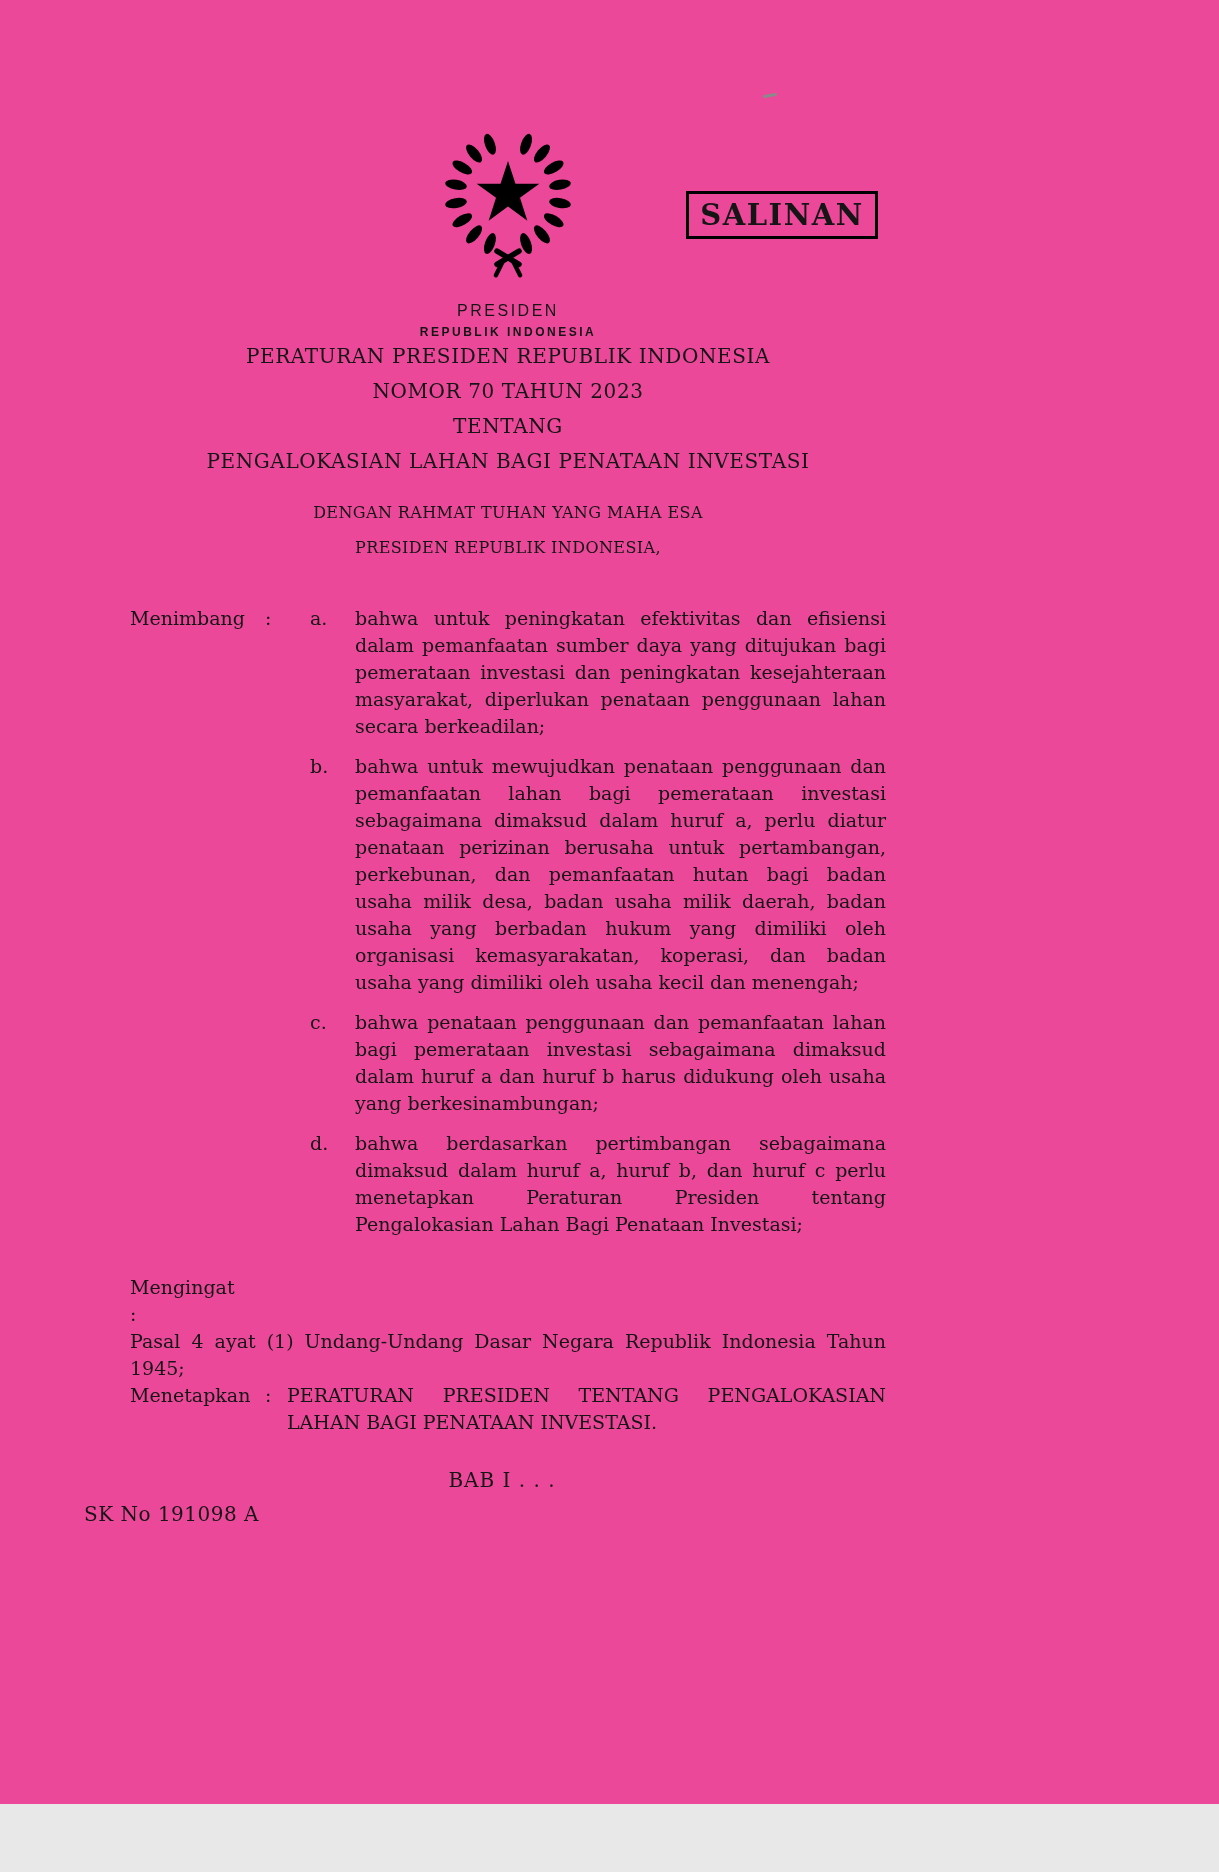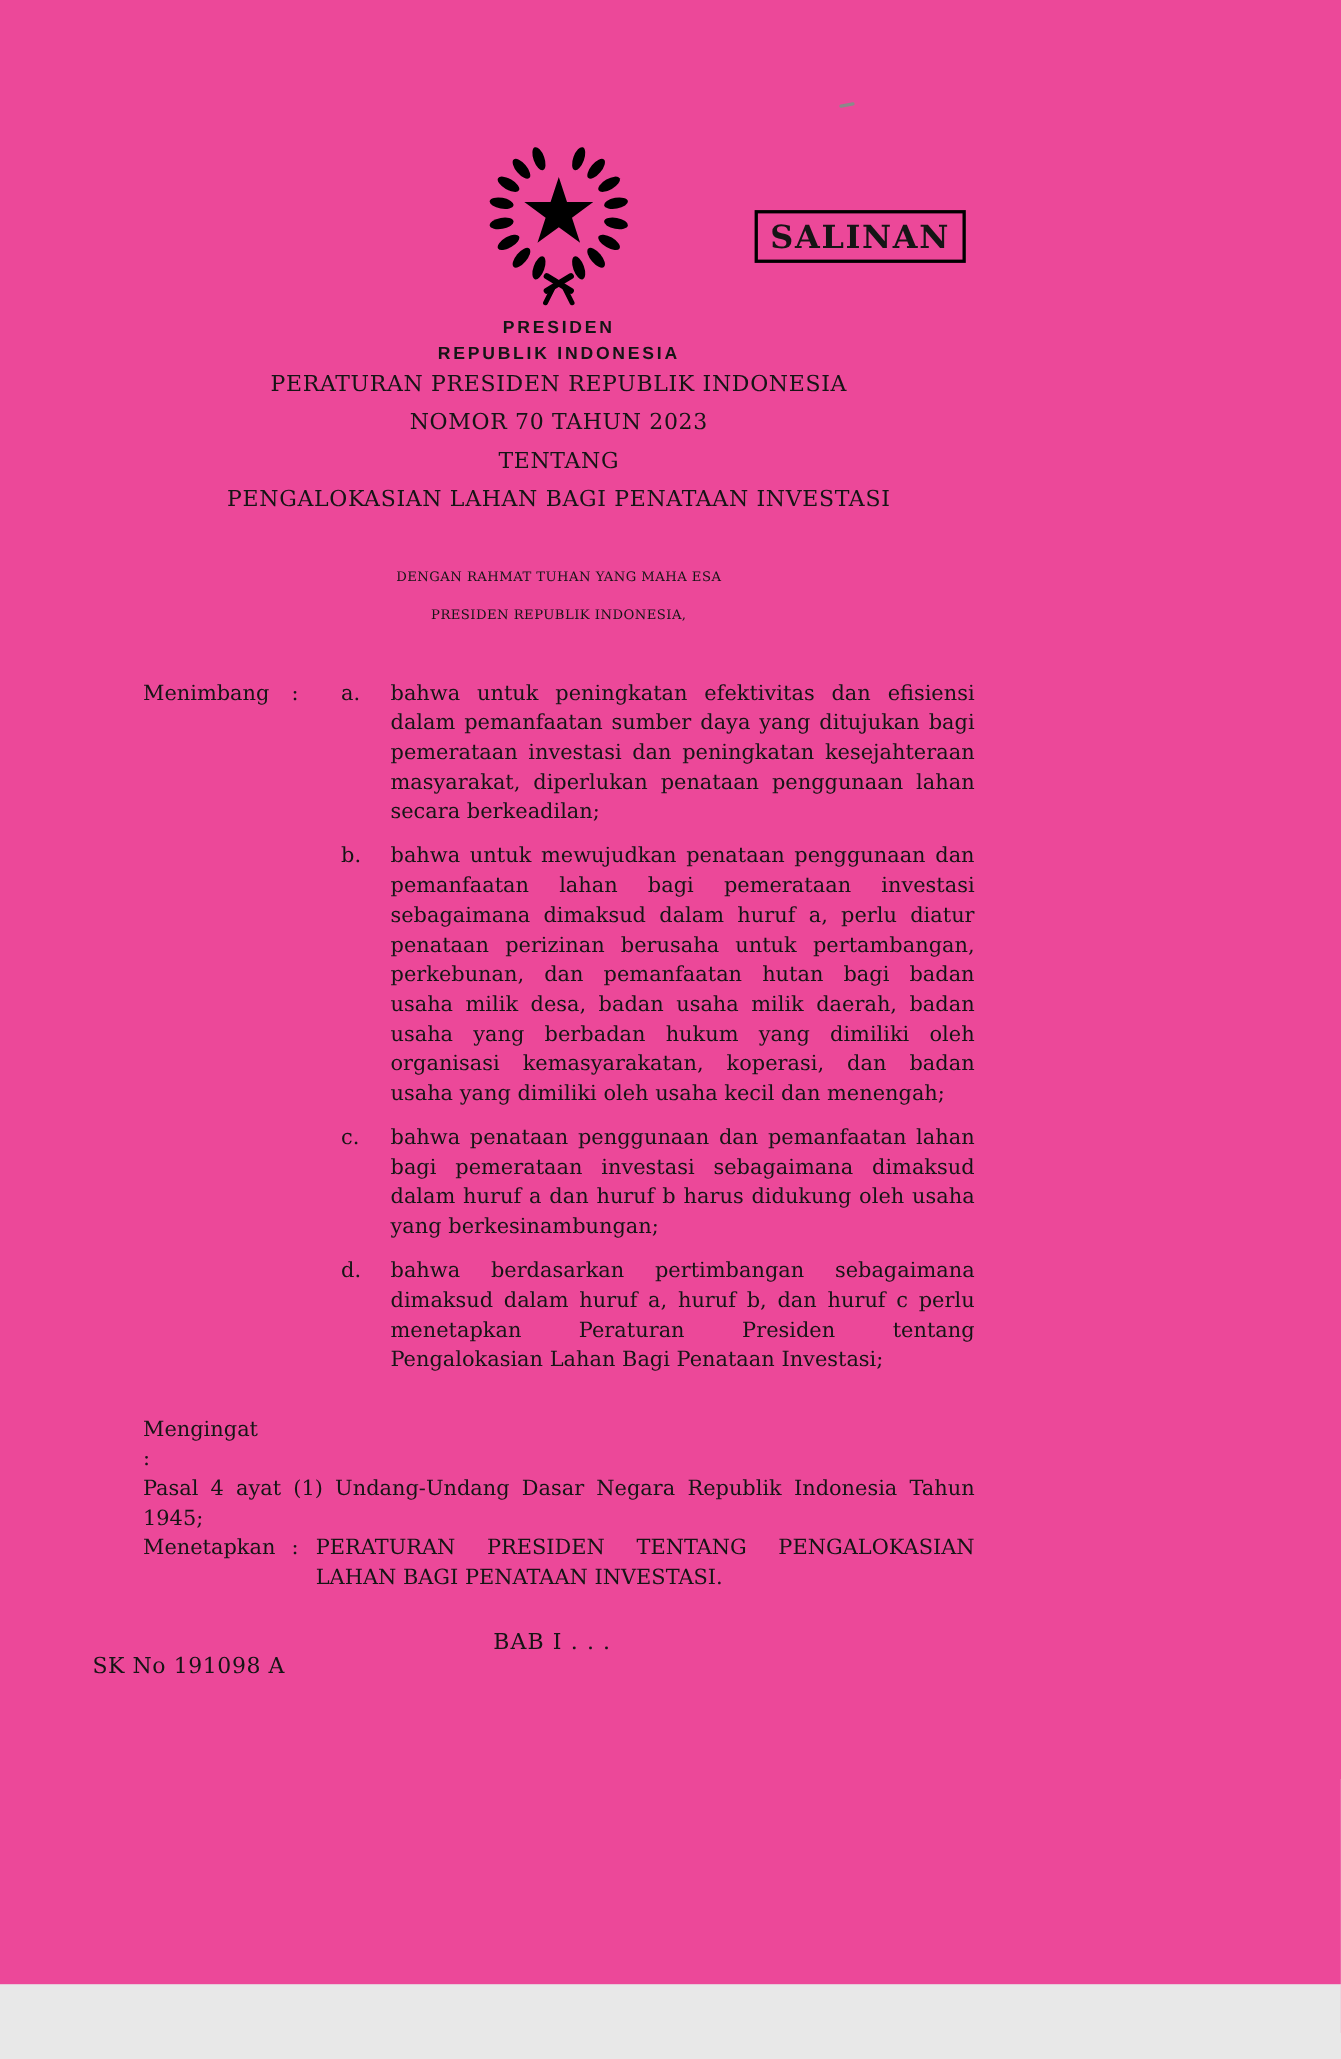--- a/index.html
+++ b/index.html
@@ -35,42 +35,42 @@
   }
   .content {
     position: absolute;
     left: 130px; top: 130px;
     width: 756px;
   }
   .letterhead { text-align: center; }
   .emblem { display: inline-block; }
   .lh-line1 {
     font-family: "Liberation Sans", sans-serif;
-    font-weight: bold;
+    font-weight: normal;
     font-size: 16px;
     letter-spacing: 2.5px;
-    margin-top: 4px;
+    margin-top: 16px;
   }
   .lh-line2 {
     font-family: "Liberation Sans", sans-serif;
     font-weight: bold;
-    font-size: 16px;
+    font-size: 12px;
     letter-spacing: 2.5px;
     margin-top: 5px;
   }
   .title-block {
     text-align: center;
     font-size: 20px;
     line-height: 35px;
     letter-spacing: 0.6px;
   }
   .preamble {
     text-align: center;
-    margin-top: 36px;
-    font-size: 12px;
+    margin-top: 16px;
+    font-size: 16px;
     line-height: 35px;
     letter-spacing: 0.4px;
   }
   .sec {
     display: flex;
     font-size: 19px;
     line-height: 27px;
   }
   .sec-menimbang { margin-top: 40px; }
   .sec-mengingat { margin-top: 36px; flex-direction: column; }

